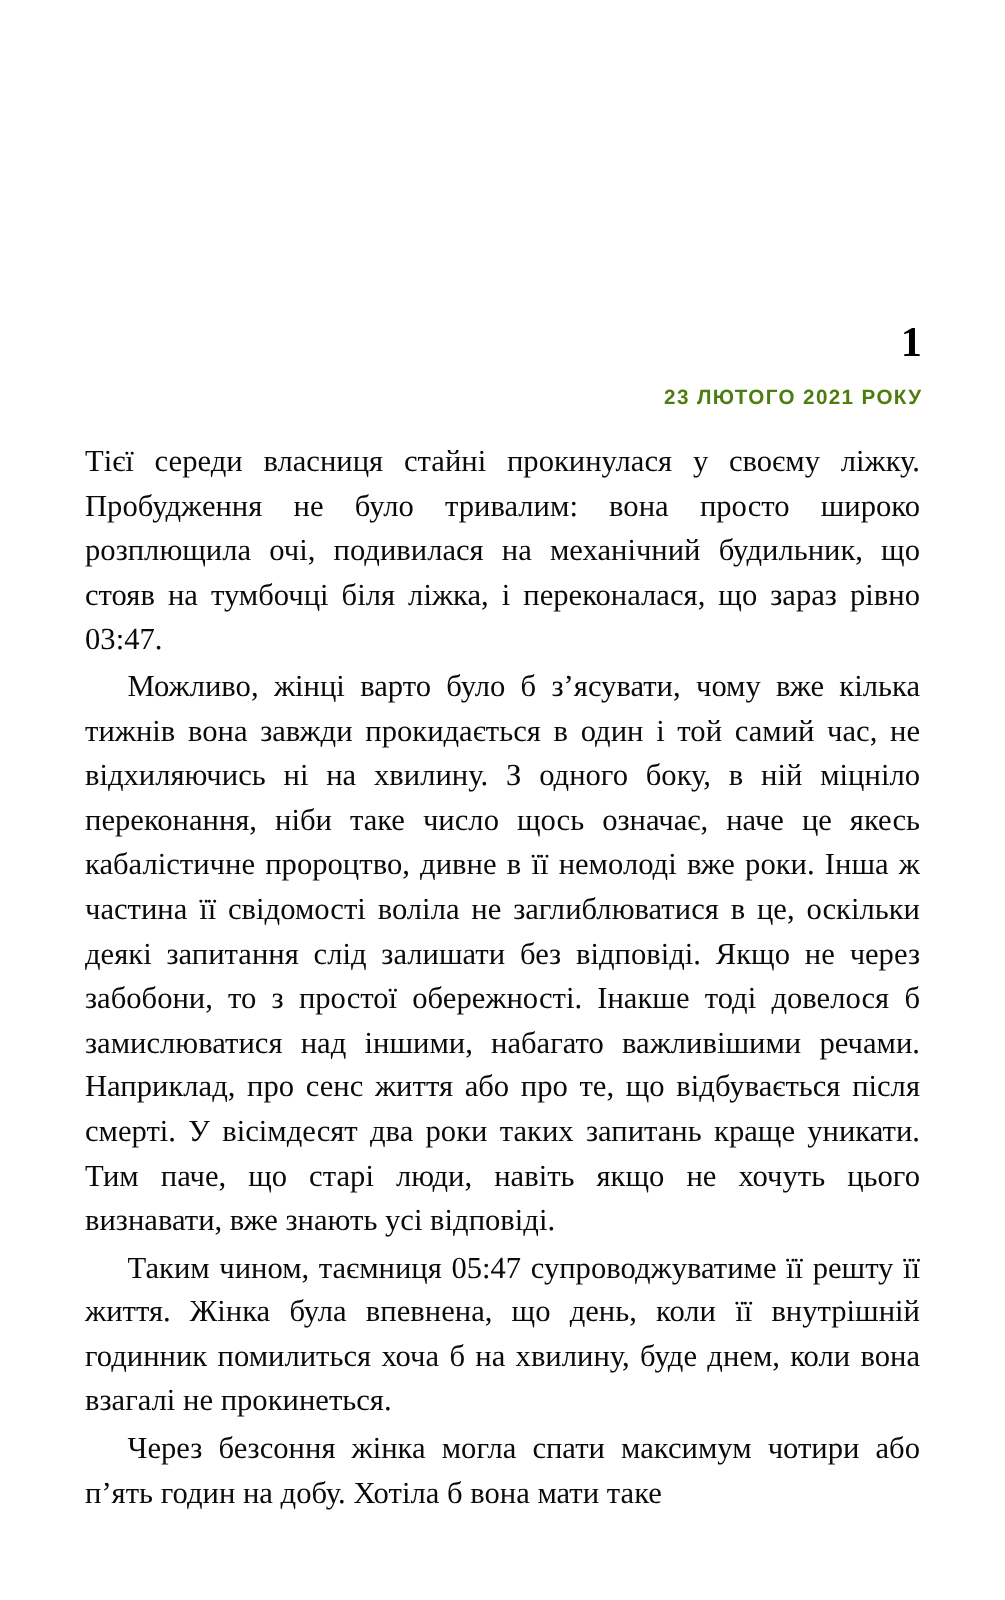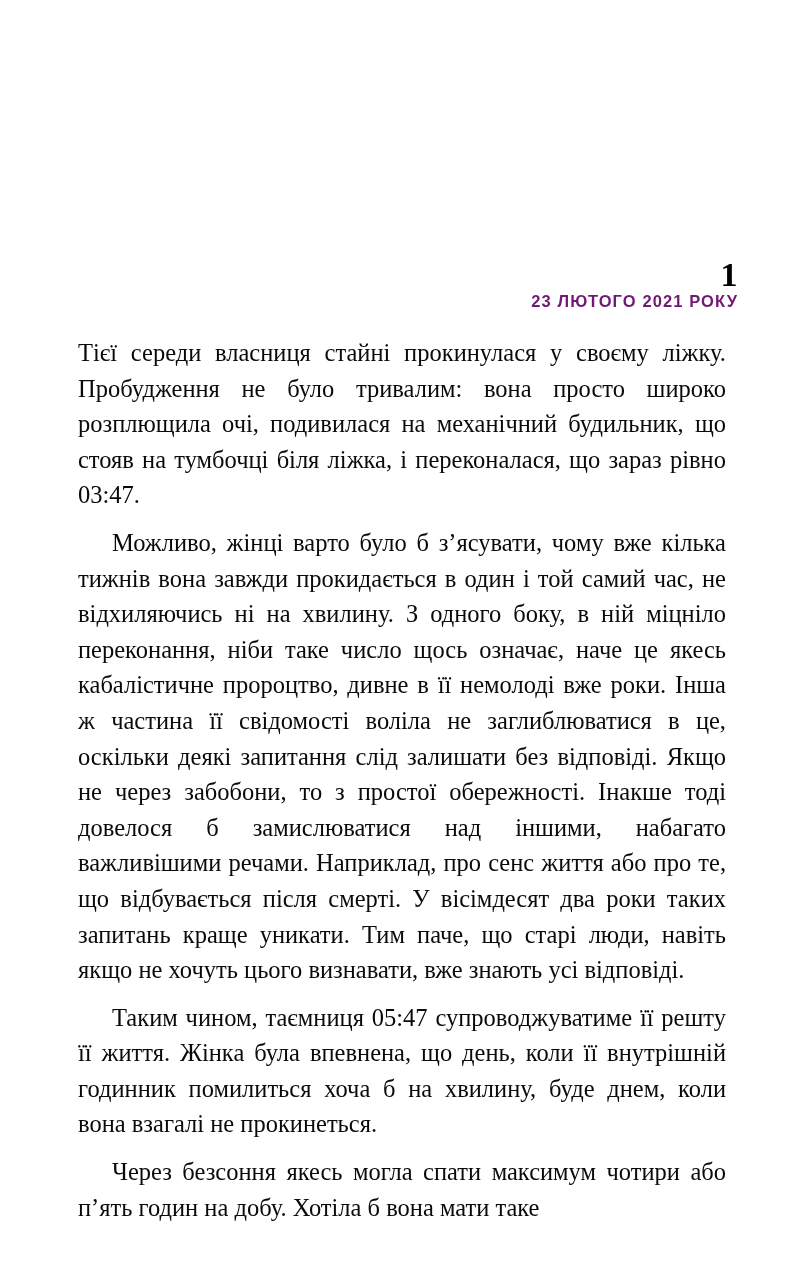--- a/index.html
+++ b/index.html
@@ -30,39 +30,40 @@
     font-family: "Liberation Serif", serif;
     font-size: 34px;
     font-weight: 700;
     line-height: 1;
     letter-spacing: 0.5px;
     color: #000;
     display: block;
   }
   .chapter-date {
     display: block;
+    margin-top: 17px;
     margin-bottom: 0;
     font-family: "Liberation Sans", sans-serif;
     font-size: 16.5px;
     font-weight: 700;
     letter-spacing: 1.1px;
-    color: #701a75;
+    color: #4d7c0f;
     text-transform: uppercase;
   }
   .body-text {
     margin-top: 24px;
     font-size: 24.5px;
     line-height: 35.6px;
     text-align: justify;
     text-justify: inter-word;
     color: #0a0a0a;
     hyphens: manual;
   }
   .body-text p {
-    margin: 12px;
+    margin: 2px;
     text-indent: 34px;
   }
   .body-text p.first {
     text-indent: 0;
   }
   .body-text p:last-child {
     
   }
 </style>
 </head>
@@ -72,16 +73,16 @@
 
   <div class="chapter-head">
     <span class="chapter-number">1</span>
     <span class="chapter-date">23 лютого 2021 року</span>
   </div>
 
   <div class="body-text">
     <p class="first">Тієї середи власниця стайні прокинулася у своєму ліжку. Пробудження не було тривалим: вона просто широко розплющила очі, подивилася на механічний будильник, що стояв на тумбочці біля ліжка, і переконалася, що зараз рівно 03:47.</p>
     <p>Можливо, жінці варто було б з’ясувати, чому вже кілька тижнів вона завжди прокидається в один і той самий час, не відхиляючись ні на хвилину. З одного боку, в ній міцніло переконання, ніби таке число щось означає, наче це якесь кабалістичне пророцтво, дивне в її немолоді вже роки. Інша ж частина її свідомості воліла не заглиблюватися в це, оскільки деякі запитання слід залишати без відповіді. Якщо не через забобони, то з простої обережності. Інакше тоді довелося б замислюватися над іншими, набагато важливішими речами. Наприклад, про сенс життя або про те, що відбувається після смерті. У вісімдесят два роки таких запитань краще уникати. Тим паче, що старі люди, навіть якщо не хочуть цього визнавати, вже знають усі відповіді.</p>
     <p>Таким чином, таємниця 05:47 супроводжуватиме її решту її життя. Жінка була впевнена, що день, коли її внутрішній годинник помилиться хоча б на хвилину, буде днем, коли вона взагалі не прокинеться.</p>
-    <p>Через безсоння якесь могла спати максимум чотири або п’ять годин на добу. Хотіла б вона мати таке</p>
+    <p>Через безсоння жінка могла спати максимум чотири або п’ять годин на добу. Хотіла б вона мати таке</p>
   </div>
 
 </div>
 
 </body></html>

